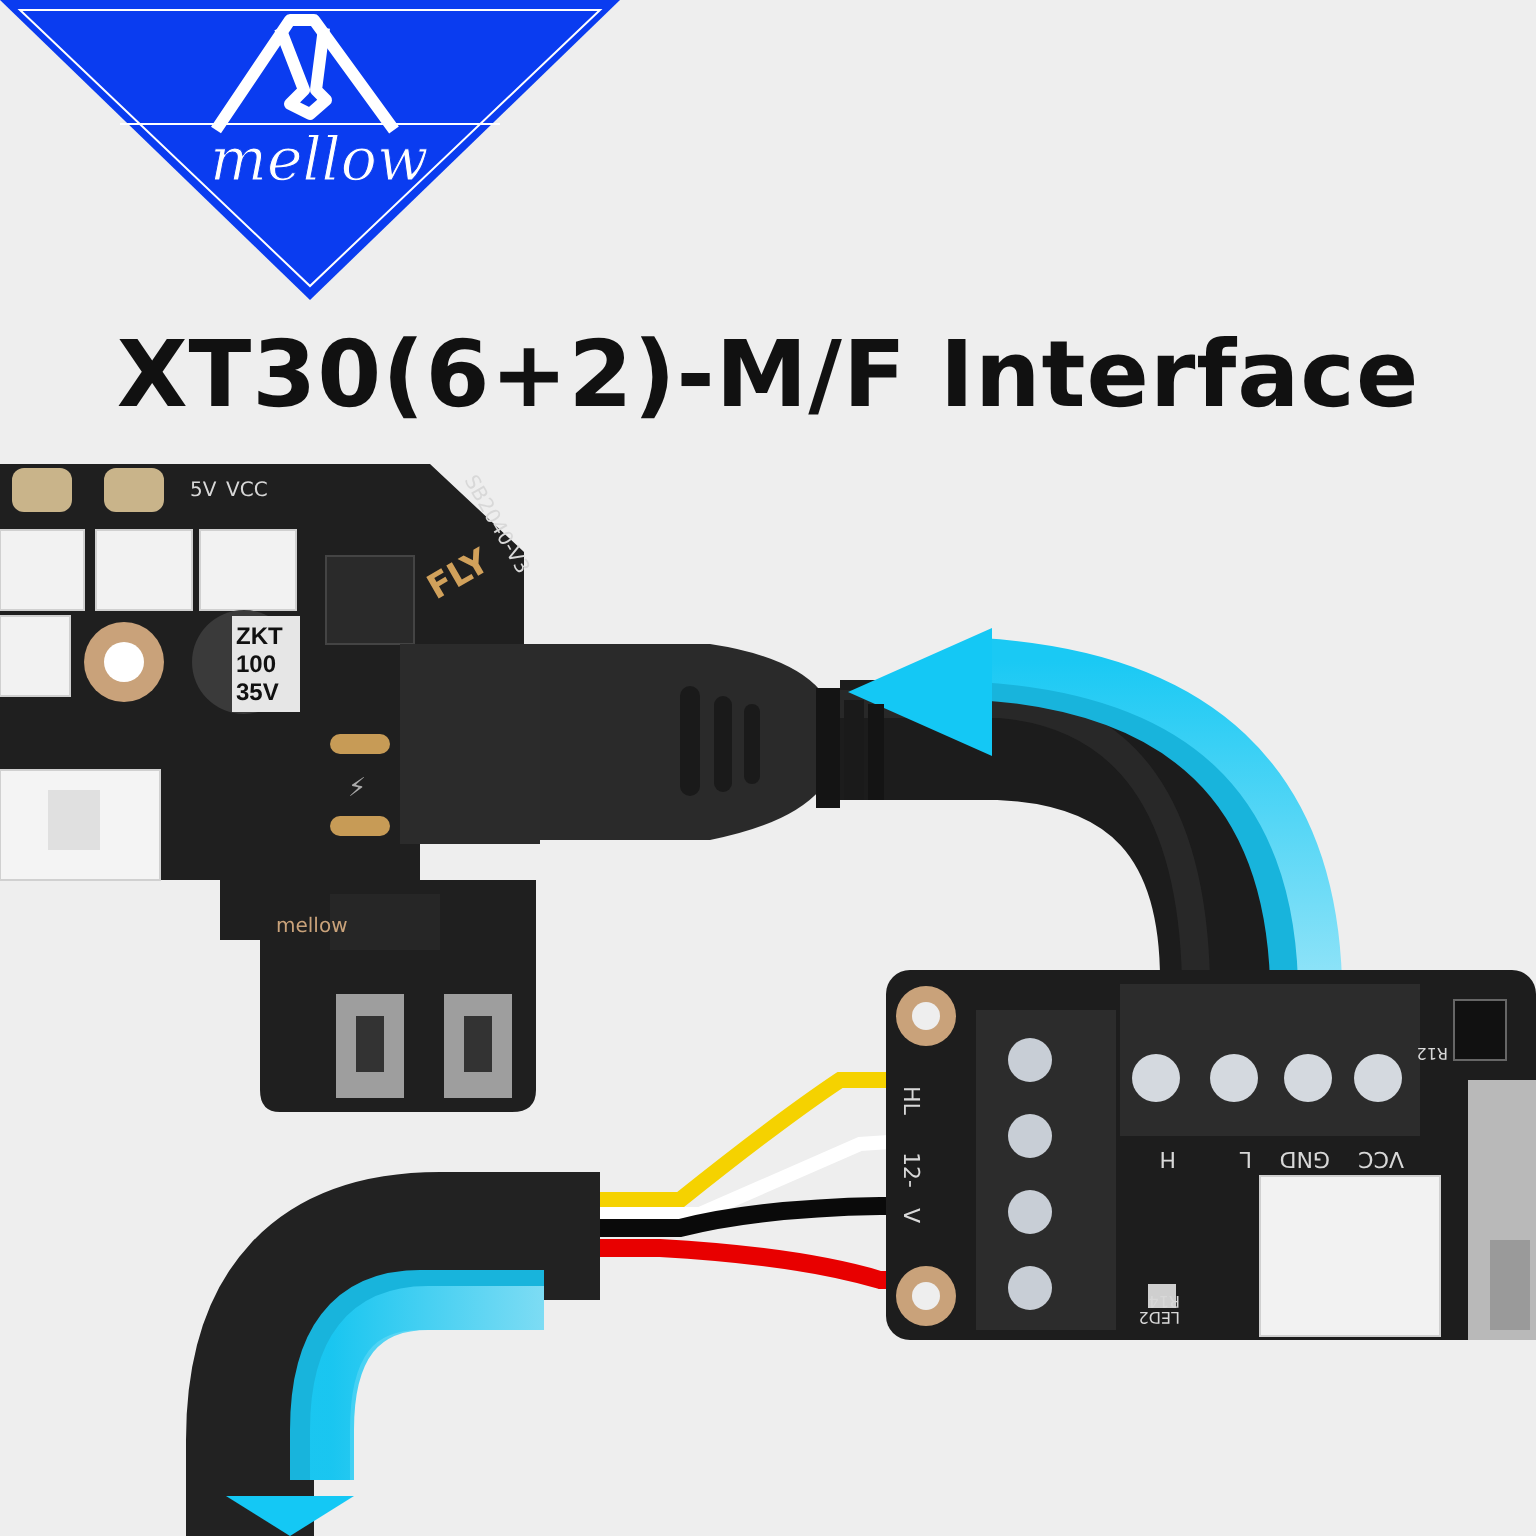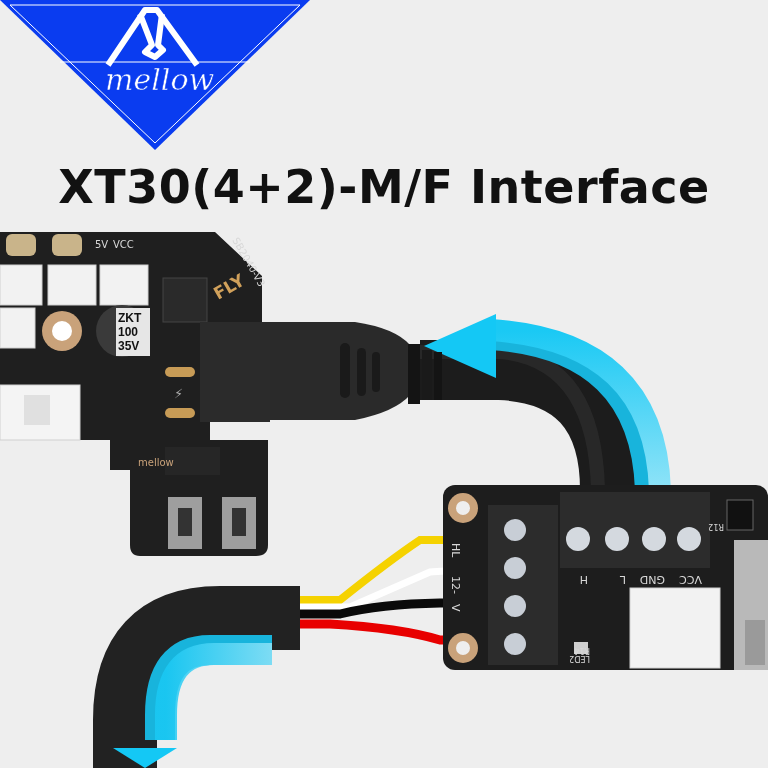--- a/index.html
+++ b/index.html
@@ -174,13 +174,13 @@
   <polygon points="0,0 310,0 155,150" fill="#0a3cf0"></polygon>
   <polygon points="10,5 300,5 155,143" fill="none" stroke="#ffffff" stroke-width="1"></polygon>
   <g fill="none" stroke="#ffffff" stroke-width="6" stroke-linejoin="round">
     <path d="M 108 65 L 145 10 L 157 10 L 197 65"></path>
     <path d="M 140 14 L 152 45 L 145 52 L 155 57 L 163 50 L 158 45 L 162 14"></path>
   </g>
   <line x1="60" y1="62" x2="250" y2="62" stroke="#ffffff" stroke-width="1"></line>
   <text x="105" y="90" font-family="DejaVu Serif, serif" font-style="italic" font-size="30" fill="#ffffff" stroke="#0a3cf0" stroke-width="0.5">mellow</text>
 </svg>
 
-<div class="abs title">XT30(4+2)-M/F Interface</div>
+<div class="abs title">XT30(6+2)-M/F Interface</div>
 
 </body></html>

